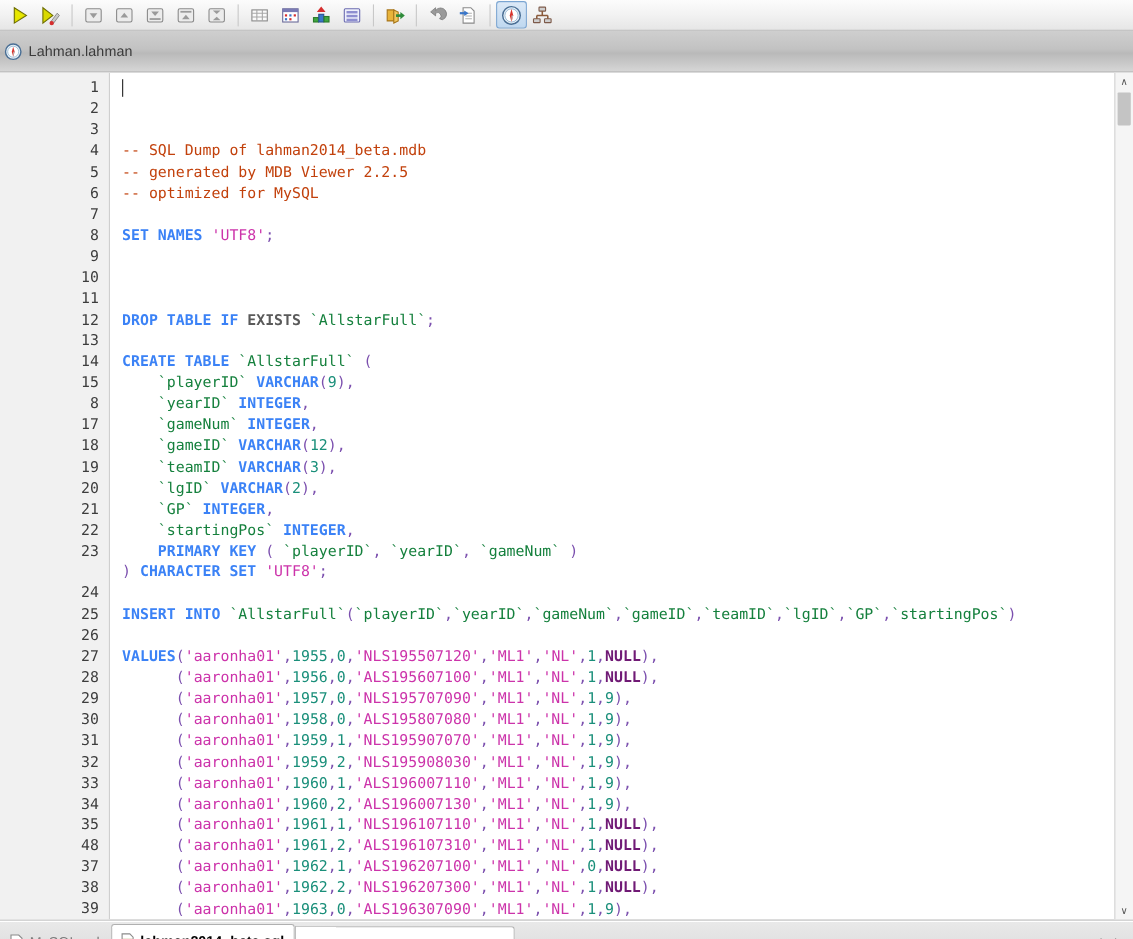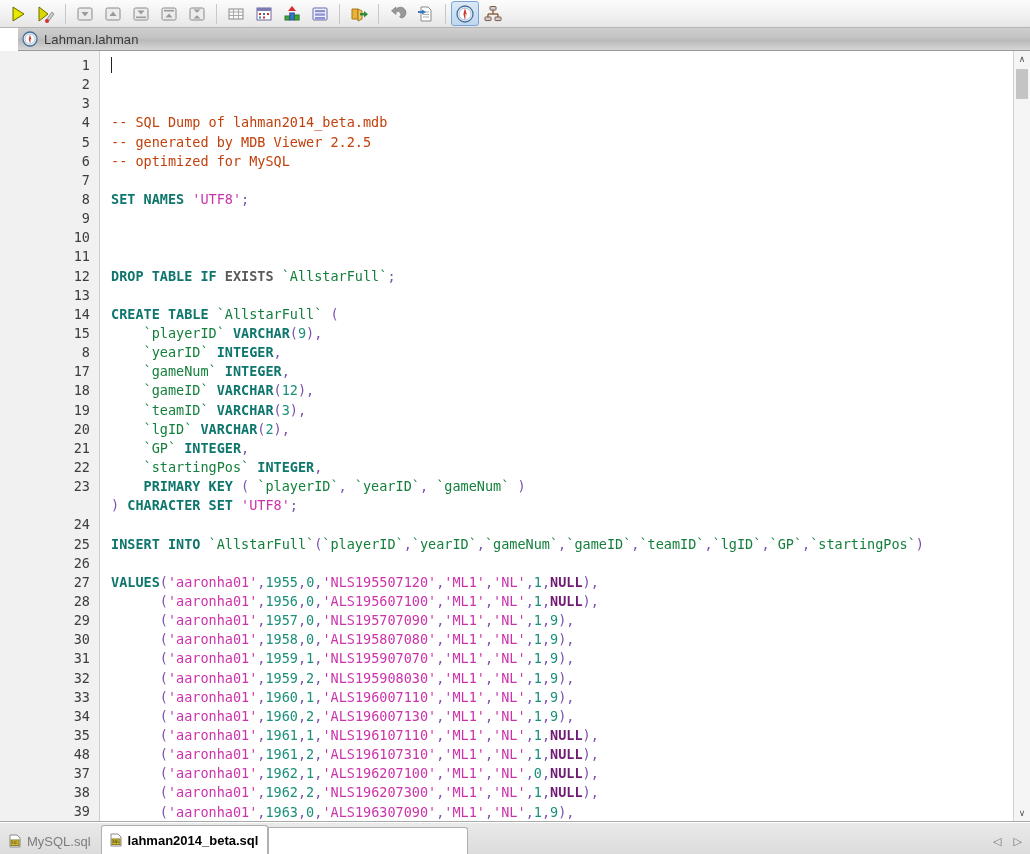--- a/index.html
+++ b/index.html
@@ -44,28 +44,27 @@
   .tb-sep {
     width: 1px;
     height: 20px;
     background: #c8c8c8;
     margin: 0 5px;
     flex: none;
   }
 
   
   #doc-titlebar {
-    height: 23px;
+    height: 38px;
     box-sizing: border-box;
     background: linear-gradient(to bottom, #cfcfcf 0%, #c2c2c2 45%, #b9b9b9 55%, #d6d6d6 100%);
     border-bottom: 1px solid #9a9a9a;
     display: flex;
     align-items: center;
     padding-left: 4px;
-    margin-left: 18px;
   }
   #doc-title-text {
     font-size: 13px;
     color: #3a3a3a;
     margin-left: 6px;
     letter-spacing: 0.1px;
   }
 
   
   #editor-wrap {
@@ -101,21 +100,21 @@
     font-size: 13.5px;
     line-height: 19.15px;
     white-space: pre;
     color: #333;
     overflow: hidden;
   }
   #code .ln { height: 19.15px; }
   #code .ln.wrap2 { height: 38.3px; white-space: pre-wrap; }
 
   .cm  { color: #c2410c; }                 
-  .kw  { color: #0f766e; font-weight: bold; }  
+  .kw  { color: #3b82f6; font-weight: bold; }  
   .kw2 { color: #5a5a5a; font-weight: bold; }  
   .id  { color: #15803d; }                 
   .str { color: #cc33aa; }                 
   .num { color: #1a8f7a; }                 
   .pn  { color: #7b4fae; }                 
   .nl  { color: #701a75; font-weight: bold; }  
 
   #caret {
     position: absolute;
     left: 11px;

